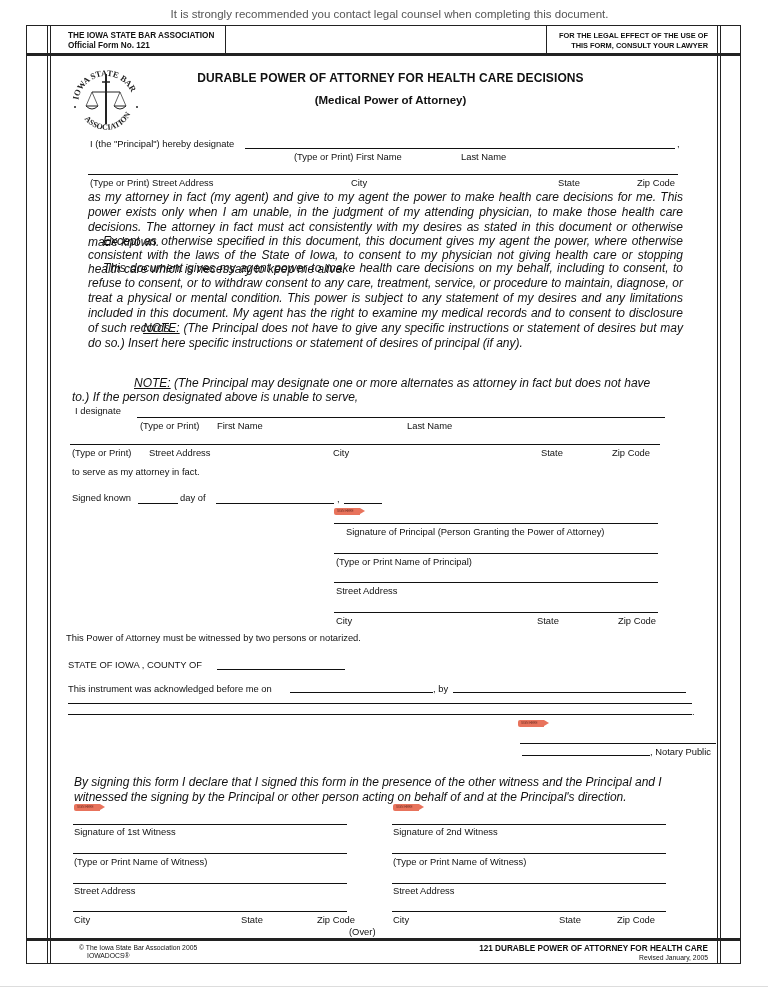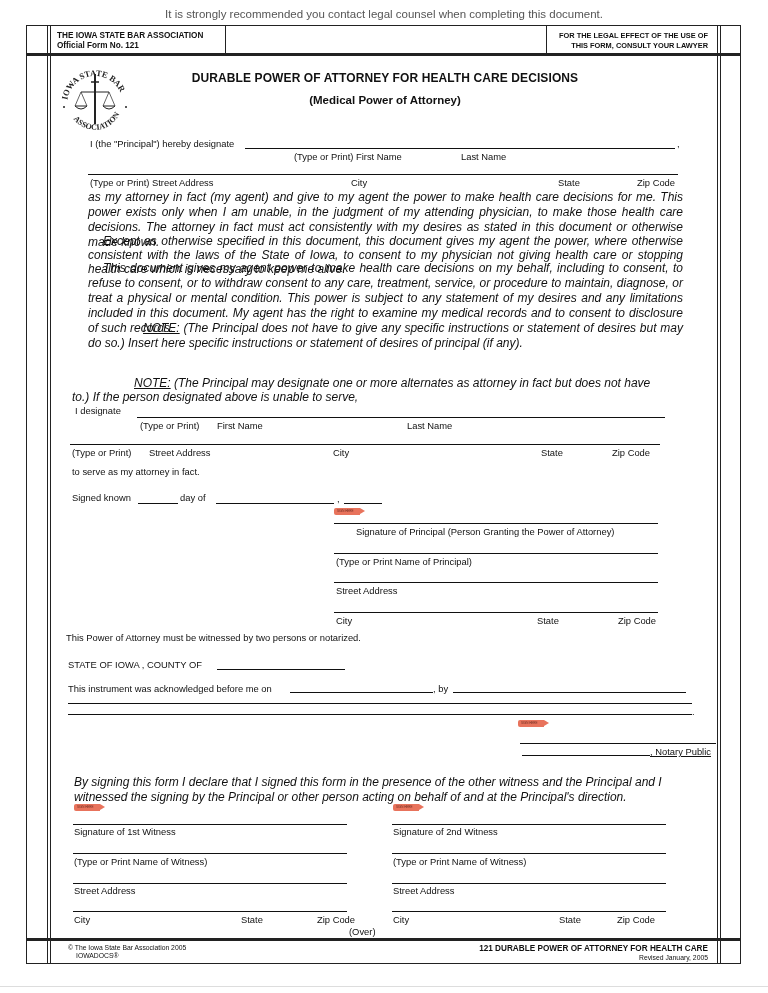--- a/index.html
+++ b/index.html
@@ -1,18 +1,18 @@
 <!DOCTYPE html>
 <html><head>
 <meta charset="utf-8">
 <style>
   * { box-sizing: border-box; margin: 0; padding: 0; }
   html, body { width: 768px; height: 993px; background: #ffffff; overflow: hidden; }
   body { font-family: "Liberation Sans", sans-serif; color: #111; position: relative; }
-  .abs { position: absolute; }
+  .abs { position: absolute; padding-left: 11px; }
   .notice { left: 0; width: 768px; top: 8px; text-align: center; font-size: 11.5px; color: #555; }
   
   .vline { position: absolute; width: 0; border-left: 1.6px solid #222; }
   .hline { position: absolute; height: 0; border-top: 1.6px solid #222; }
   .hdr-left { left: 57px; top: 31px; font-size: 8.2px; font-weight: bold; line-height: 10px; }
   .hdr-left .sub { font-weight: bold; }
   .hdr-right { left: 548px; top: 31px; width: 160px; text-align: right; font-size: 7.4px; font-weight: bold; line-height: 10px; }
   .title { left: 140px; top: 71px; width: 490px; text-align: center; font-size: 12px; font-weight: bold; letter-spacing: 0.1px; }
   .subtitle { left: 140px; top: 94px; width: 490px; text-align: center; font-size: 11.5px; font-weight: bold; }
   .t { position: absolute; font-size: 9.4px; white-space: nowrap; }
@@ -116,21 +116,21 @@
 <div class="line" style="left:138px; top:503px; width:40px;"></div>
 <div class="t" style="left:180px; top:492px;">day of</div>
 <div class="line" style="left:216px; top:503px; width:118px;"></div>
 <div class="t" style="left:337px; top:493px;">,</div>
 <div class="line" style="left:344px; top:503px; width:38px;"></div>
 <div class="tag" style="left:334px; top:508px;">
     <span>SIGN HERE</span>
   </div>
 
 <div class="line" style="left:334px; top:523px; width:324px;"></div>
-<div class="t" style="left:356px; top:526px;">Signature of Principal (Person Granting the Power of Attorney)</div>
+<div class="t" style="left:346px; top:526px;">Signature of Principal (Person Granting the Power of Attorney)</div>
 <div class="line" style="left:334px; top:553px; width:324px;"></div>
 <div class="t" style="left:336px; top:556px;">(Type or Print Name of Principal)</div>
 <div class="line" style="left:334px; top:582px; width:324px;"></div>
 <div class="t" style="left:336px; top:585px;">Street Address</div>
 <div class="line" style="left:334px; top:612px; width:324px;"></div>
 <div class="t" style="left:336px; top:615px;">City</div>
 <div class="t" style="left:537px; top:615px;">State</div>
 <div class="t" style="left:618px; top:615px;">Zip Code</div>
 
 <div class="t" style="left:66px; top:632px;">This Power of Attorney must be witnessed by two persons or notarized.</div>
@@ -141,21 +141,21 @@
 <div class="t" style="left:433px; top:683px;">, by</div>
 <div class="line thin" style="left:453px; top:692px; width:233px;"></div>
 <div class="line thin" style="left:68px; top:703px; width:624px;"></div>
 <div class="line thin" style="left:68px; top:714px; width:624px;"></div>
 <div class="t" style="left:692px; top:706px;">.</div>
 <div class="tag" style="left:518px; top:720px;">
     <span>SIGN HERE</span>
   </div>
 <div class="line thin" style="left:520px; top:743px; width:196px;"></div>
 <div class="line thin" style="left:522px; top:755px; width:128px;"></div>
-<div class="t" style="left:650px; top:746px;text-decoration:underline;">, Notary Public</div>
+<div class="t" style="left:650px; top:746px;">, Notary Public</div>
 
 <div class="para" style="left:74px; top:775px; width:600px; line-height:15px; text-align:left;">By signing this form I declare that I signed this form in the presence of the other witness and the Principal and I witnessed the signing by the Principal or other person acting on behalf of and at the Principal's direction.</div>
 <div class="tag" style="left:74px; top:804px;">
     <span>SIGN HERE</span>
   </div>
 <div class="tag" style="left:393px; top:804px;">
     <span>SIGN HERE</span>
   </div>
 
 <div class="line" style="left:73px; top:824px; width:274px;"></div>

